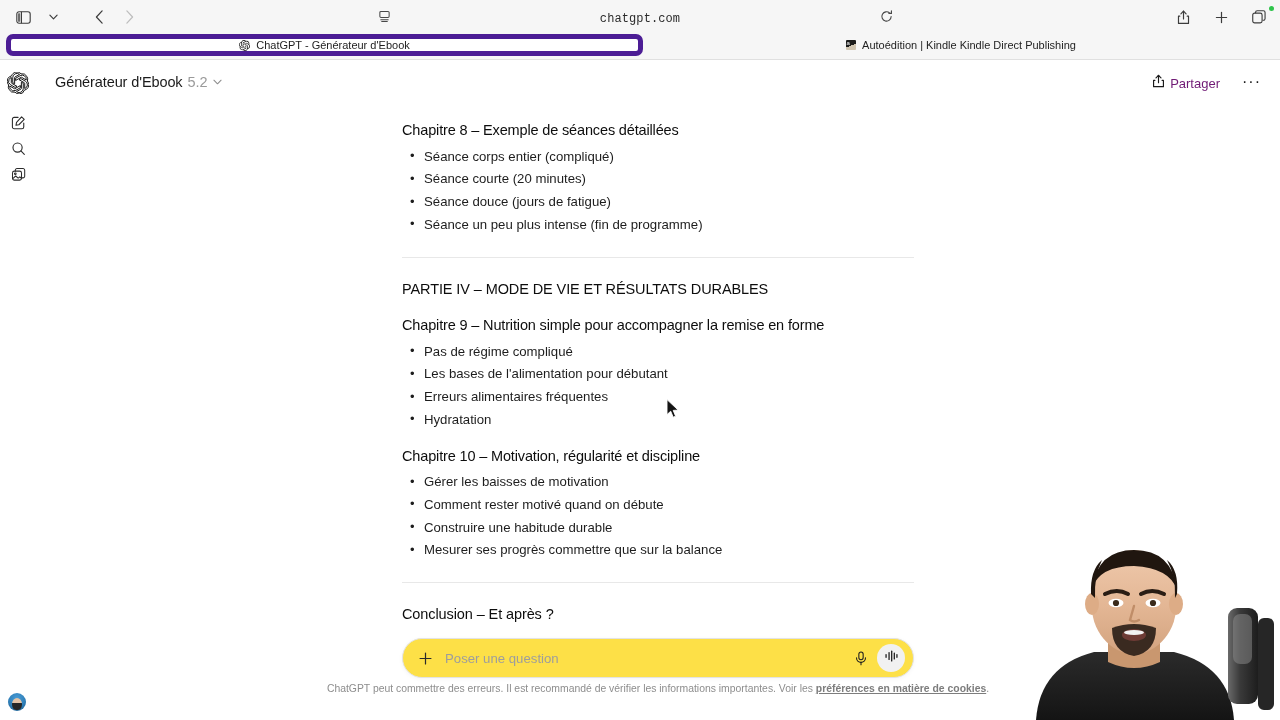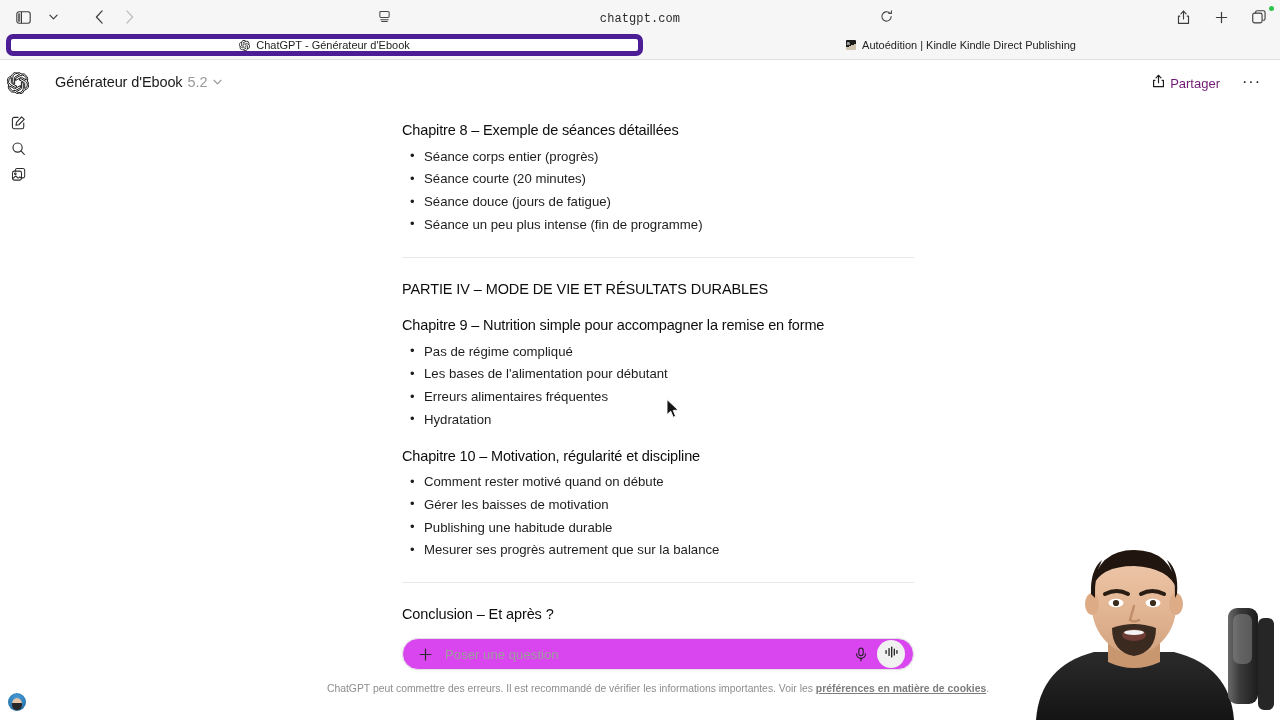--- a/index.html
+++ b/index.html
@@ -143,22 +143,22 @@
     width: 20px; height: 20px; display:flex; align-items:center; justify-content:center;
     color: #1a1a1a;
   }
 
   
   .composer-area {
     position: absolute; left: 36px; right: 0; bottom: 0; height: 88px;
     background: #fff;
   }
   .composer {
-    position: absolute; left: 366px; top: 3px; width: 512px; height: 32px;
-    background: #d946ef; border: 1px solid #e3e3e3; border-radius: 21px;
+    position: absolute; left: 366px; top: 3px; width: 512px; height: 40px;
+    background: #fde047; border: 1px solid #e3e3e3; border-radius: 21px;
     box-shadow: 0 1px 4px rgba(0,0,0,.045);
     display: flex; align-items: center; padding: 0 8px 0 10px;
   }
   .plus-btn {
     width: 24px; height: 24px; display:flex; align-items:center; justify-content:center;
     color:#2a2a2a; font-size: 18px; line-height: 1; flex: none;
   }
   .composer-input {
     flex: 1; border: none; outline: none; background: transparent;
     font-size: 13.2px; color: #1d1d1d; padding: 0 8px;
@@ -346,21 +346,21 @@
       </div>
     </div>
 
     <div class="convo">
       <div class="msg">
 
 
         <h3>Chapitre 8 – Exemple de séances détaillées</h3>
 
         <ul>
-          <li>Séance corps entier (progrès)</li>
+          <li>Séance corps entier (compliqué)</li>
           <li>Séance courte (20 minutes)</li>
           <li>Séance douce (jours de fatigue)</li>
           <li>Séance un peu plus intense (fin de programme)</li>
         </ul>
 
         <div class="hr"></div>
 
         <h3 class="part">PARTIE IV – MODE DE VIE ET RÉSULTATS DURABLES</h3>
 
         <h3>Chapitre 9 – Nutrition simple pour accompagner la remise en forme</h3>
@@ -368,24 +368,24 @@
         <ul>
           <li>Pas de régime compliqué</li>
           <li>Les bases de l'alimentation pour débutant</li>
           <li>Erreurs alimentaires fréquentes</li>
           <li>Hydratation</li>
         </ul>
 
         <h3>Chapitre 10 – Motivation, régularité et discipline</h3>
 
         <ul>
+          <li>Gérer les baisses de motivation</li>
           <li>Comment rester motivé quand on débute</li>
-          <li>Gérer les baisses de motivation</li>
-          <li>Publishing une habitude durable</li>
-          <li>Mesurer ses progrès autrement que sur la balance</li>
+          <li>Construire une habitude durable</li>
+          <li>Mesurer ses progrès commettre que sur la balance</li>
         </ul>
 
         <div class="hr"></div>
 
         <h3 class="part">Conclusion – Et après ?</h3>
 
         <ul>
           <li>Ce que le lecteur a appris</li>
           <li>Comment continuer à progresser sans matériel</li>
 

